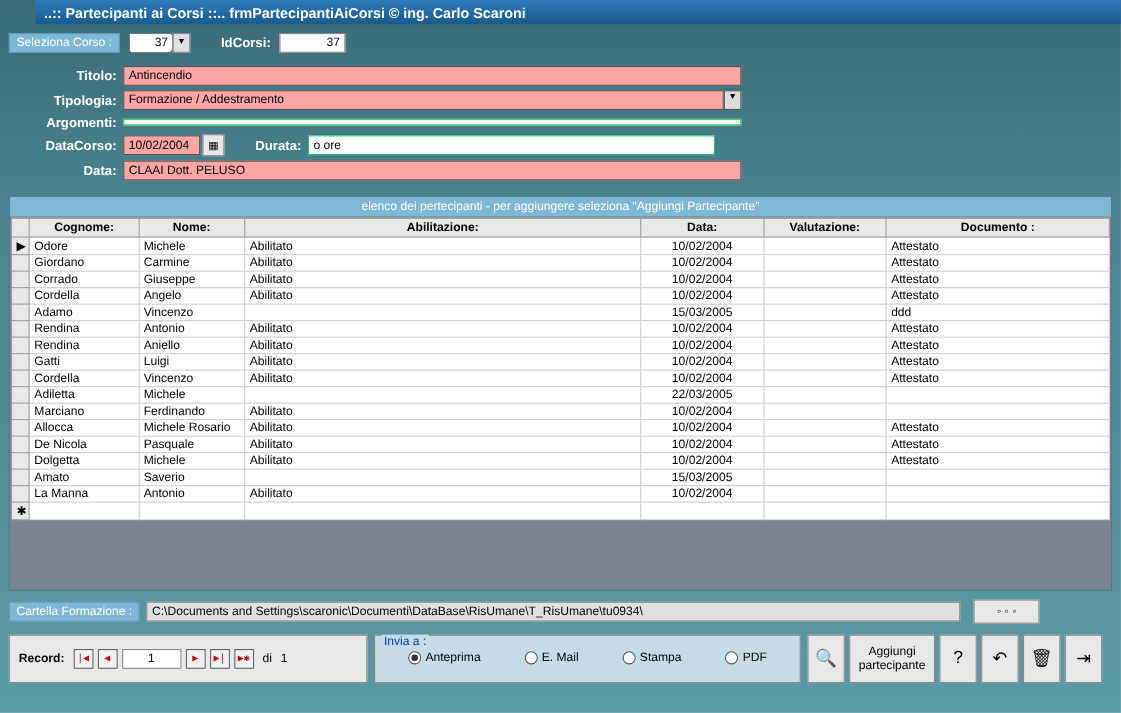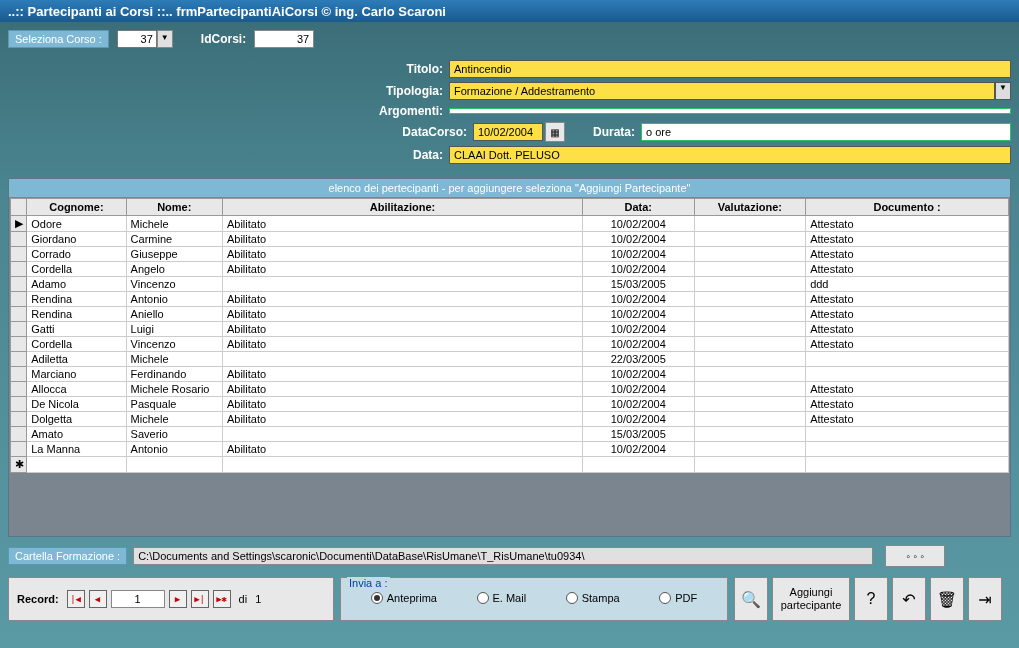--- a/index.html
+++ b/index.html
@@ -13,20 +13,21 @@
   }
   .titlebar {
     background: linear-gradient(to bottom, #2d7cb8 0%, #1a5a8e 100%);
     color: white;
     font-weight: bold;
     font-size: 13px;
     padding: 3px 8px;
     height: 22px;
     display: flex;
     align-items: center;
+    margin-left: 32px;
   }
   .content {
     padding: 8px;
   }
   .top-row {
     display: flex;
     align-items: center;
     gap: 8px;
     margin-bottom: 12px;
   }
@@ -71,32 +72,31 @@
     padding: 2px 4px;
     font-size: 11px;
   }
   .form-section {
     margin-left: 18px;
   }
   .form-row {
     display: flex;
     align-items: center;
     margin-bottom: 4px;
-    justify-content: flex-end;
   }
   .form-label {
     width: 80px;
     text-align: right;
     color: white;
     font-weight: bold;
     font-size: 12px;
     margin-right: 6px;
   }
   .yellow-field {
-    background: #fde047;
+    background: #fca5a5;
     border: 1px solid #555;
     padding: 2px 4px;
     font-size: 11px;
   }
   .white-field {
     background: white;
     border: 1px solid #22c55e;
     padding: 2px 4px;
     font-size: 11px;
   }

